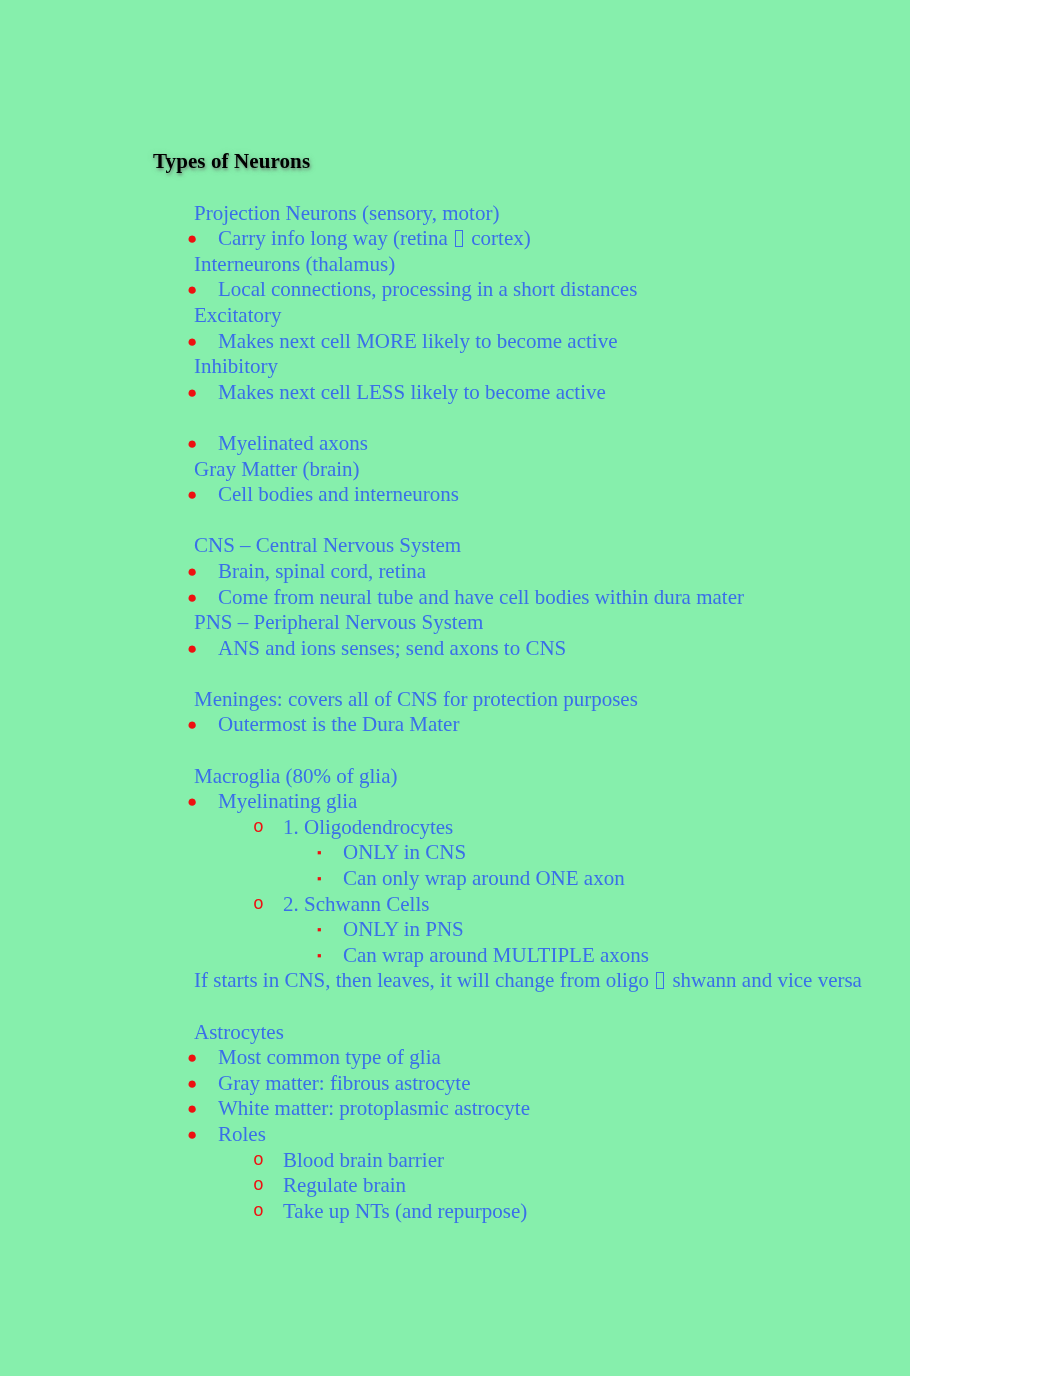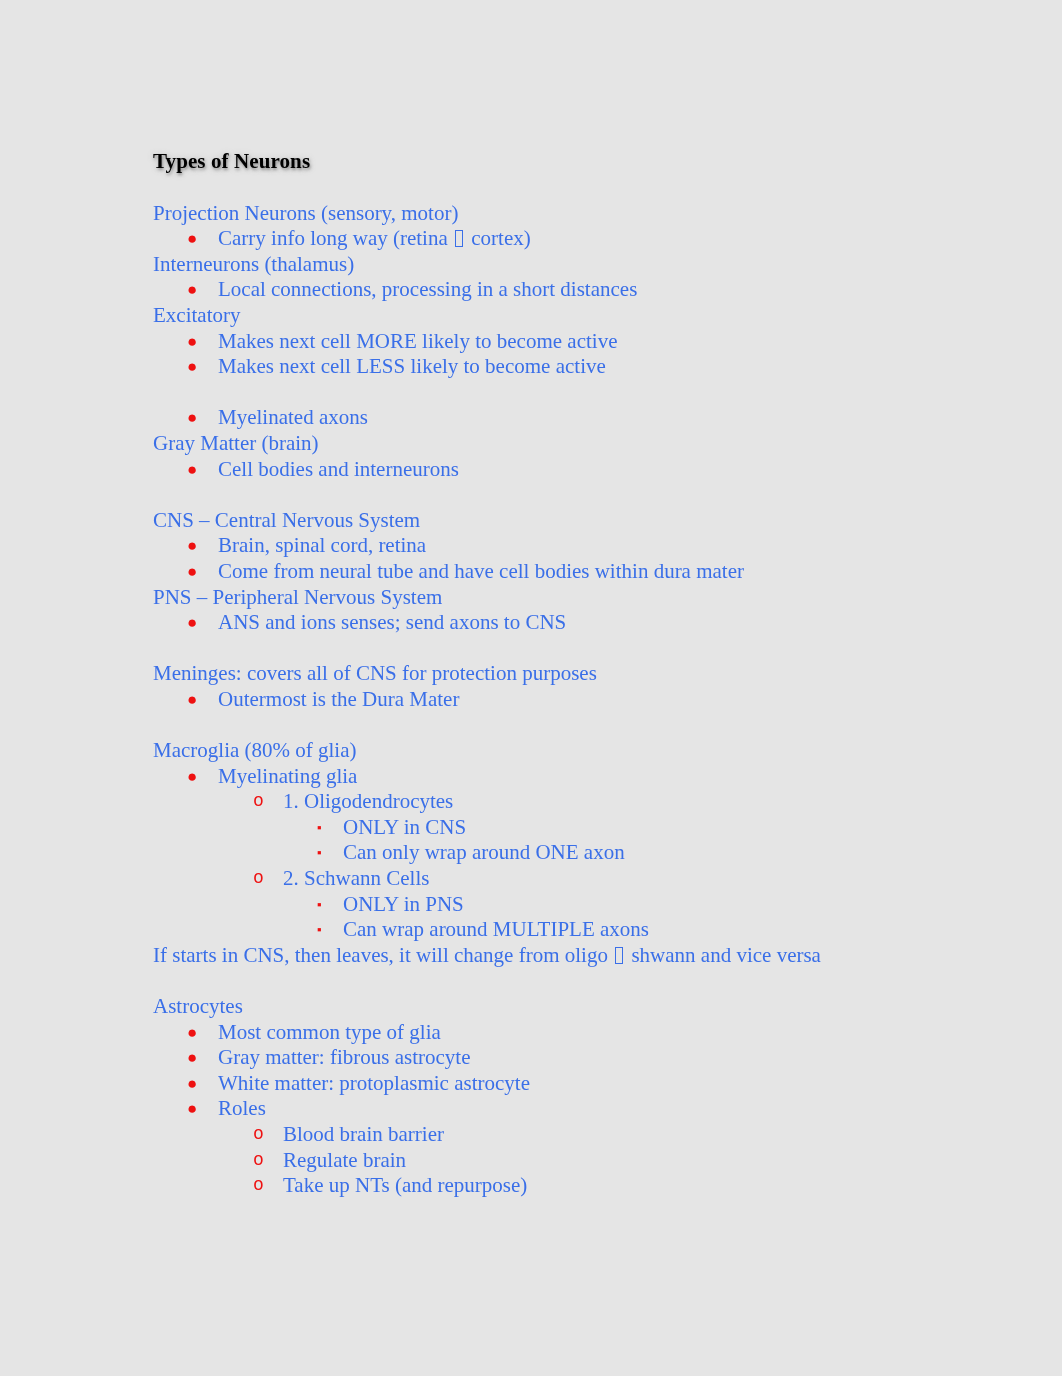--- a/index.html
+++ b/index.html
@@ -14,23 +14,23 @@
     position: relative;
     overflow: hidden;
     font-family: "Liberation Serif", "DejaVu Serif", serif;
     -webkit-font-smoothing: antialiased;
   }
 
   .page {
     position: absolute;
     left: 0;
     top: 0;
-    width: 1062px;
+    width: 910px;
     height: 1376px;
-    background: #e5e5e5;
+    background: #86efac;
     padding: 0;
     box-sizing: border-box;
   }
 
   .doc-body {
     position: absolute;
     left: 153px;
     top: 148px;
     width: 800px;
   }
@@ -49,20 +49,21 @@
     white-space: nowrap;
   }
 
   
   .line {
     font-size: 21px;
     line-height: 25.6px;
     color: #3A6FE8;
     white-space: nowrap;
     position: relative;
+    margin-left: 41px;
   }
 
   
   .lvl0 {
     padding-left: 0px;
   }
 
   
   .spacer {
     height: 25.6px;
@@ -157,20 +158,21 @@
           <div class="line lvl0">Interneurons (thalamus)</div>
           <div class="bullet-row lvl1">
             <span class="marker">●</span>
             <span class="btext">Local connections, processing in a short distances</span>
           </div>
           <div class="line lvl0">Excitatory</div>
           <div class="bullet-row lvl1">
             <span class="marker">●</span>
             <span class="btext">Makes next cell MORE likely to become active</span>
           </div>
+          <div class="line lvl0">Inhibitory</div>
           <div class="bullet-row lvl1">
             <span class="marker">●</span>
             <span class="btext">Makes next cell LESS likely to become active</span>
           </div>
         </div>
         <div class="spacer">&nbsp;</div>
         <div>
           <div class="bullet-row lvl1">
             <span class="marker">●</span>
             <span class="btext">Myelinated axons</span>

